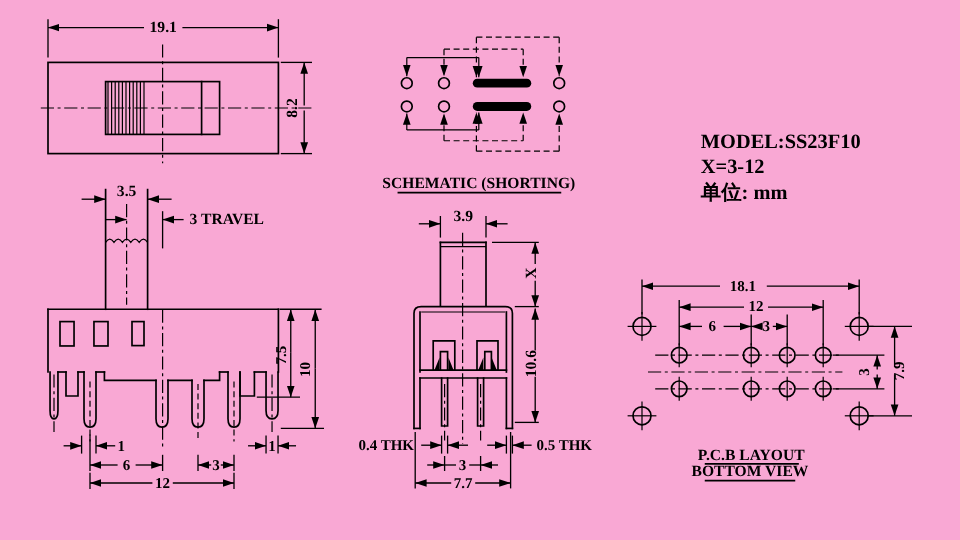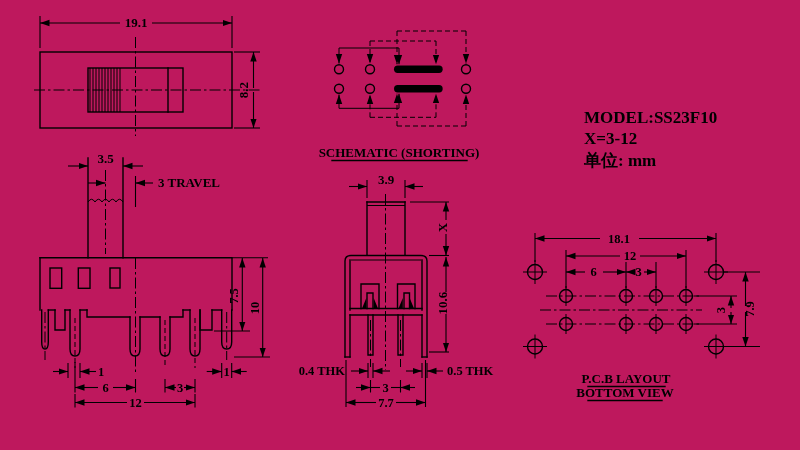--- a/index.html
+++ b/index.html
@@ -1,16 +1,16 @@
 <!DOCTYPE html>
 <html><head>
 <meta charset="utf-8">
 <style>
   html,body{margin:0;padding:0;background:#fff;}
-  #stage{position:relative;width:800px;height:450px;background:#be185d;overflow:hidden;
+  #stage{position:relative;width:800px;height:450px;background:#f9a8d4;overflow:hidden;
          font-family:"Liberation Serif",serif;}
   svg{position:absolute;left:0;top:0;}
   .ln   {stroke:#000;stroke-width:1.4;fill:none;stroke-linecap:square;}
   .thin {stroke:#000;stroke-width:1;fill:none;}
   .cl   {stroke:#000;stroke-width:1;fill:none;stroke-dasharray:11 3 2.5 3;}
   .pd   {stroke:#000;stroke-width:1;fill:none;stroke-dasharray:5 3;}
   .dim  {stroke:#000;stroke-width:1.1;fill:none;}
   .blk  {fill:#000;stroke:none;}
   text.t{font:bold 12.5px "Liberation Serif",serif;fill:#000;}
   text.tt{font:bold 13px "Liberation Serif",serif;fill:#000;}

